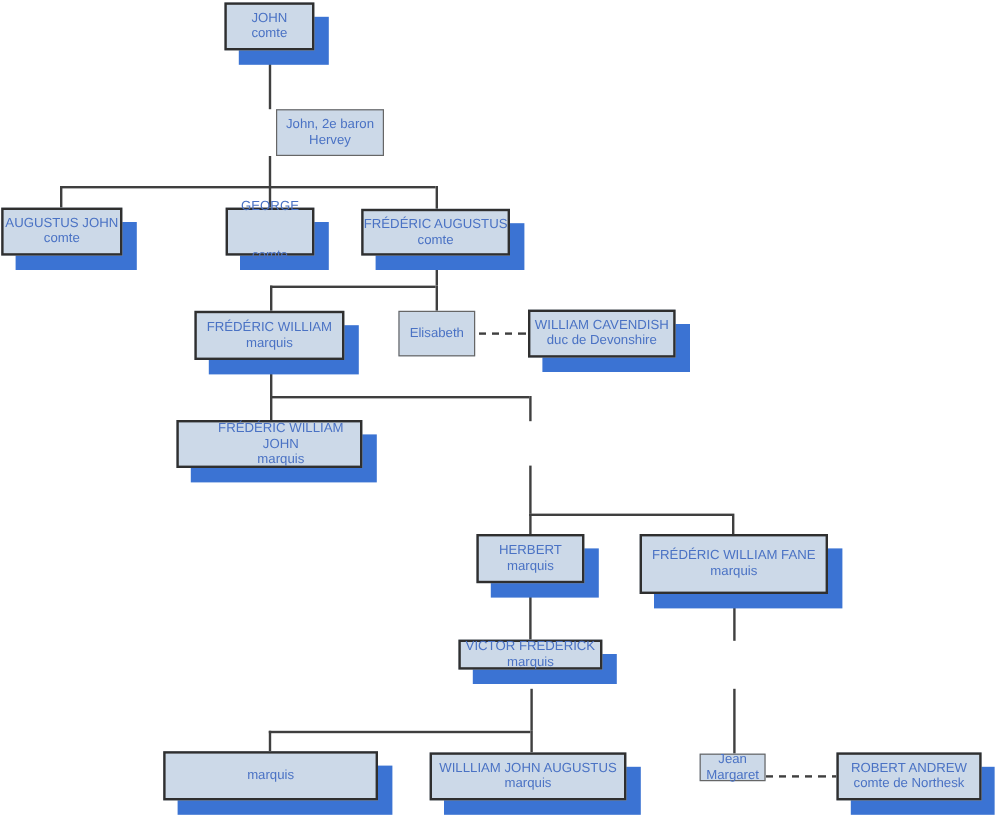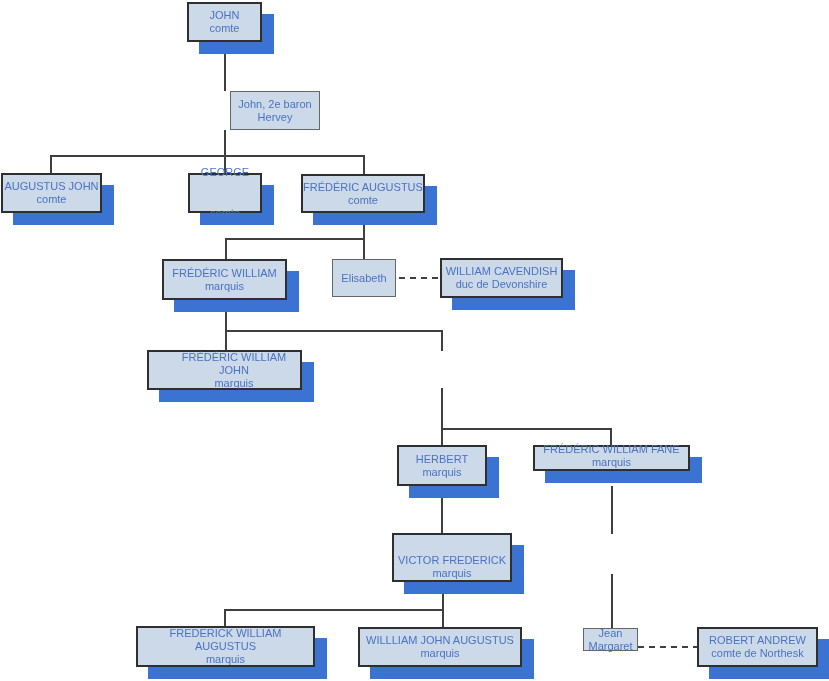--- a/index.html
+++ b/index.html
@@ -102,30 +102,29 @@
       <div>duc de Devonshire</div>
     </div>
     <div class="node shadowed" style="left: 147px; top: 350px; width: 155px; height: 40px; padding-left: 19px;">
       <div>FRÉDÉRIC WILLIAM JOHN</div>
       <div>marquis</div>
     </div>
     <div class="node shadowed" style="left: 397px; top: 445px; width: 90px; height: 41px;">
       <div>HERBERT</div>
       <div>marquis</div>
     </div>
-    <div class="node shadowed" style="left: 533px; top: 445px; width: 157px; height: 26px; justify-content: flex-end;">
+    <div class="node shadowed" style="left: 533px; top: 445px; width: 157px; height: 50px;">
       <div>FRÉDÉRIC WILLIAM FANE</div>
       <div>marquis</div>
     </div>
-    <div class="node shadowed" style="left: 392px; top: 533px; width: 120px; height: 49px; justify-content: flex-end;">
+    <div class="node shadowed" style="left: 382px; top: 533px; width: 120px; height: 25px;">
       <div>VICTOR FREDERICK</div>
       <div>marquis</div>
     </div>
     <div class="node shadowed" style="left: 136px; top: 626px; width: 179px; height: 41px;">
-      <div>FREDERICK WILLIAM AUGUSTUS</div>
       <div>marquis</div>
     </div>
     <div class="node shadowed" style="left: 358px; top: 627px; width: 164px; height: 40px;">
       <div>WILLLIAM JOHN AUGUSTUS</div>
       <div>marquis</div>
     </div>
     <div class="node plain" style="left: 583px; top: 628px; width: 55px; height: 23px;">
       <div>Jean</div>
       <div>Margaret</div>
     </div>

